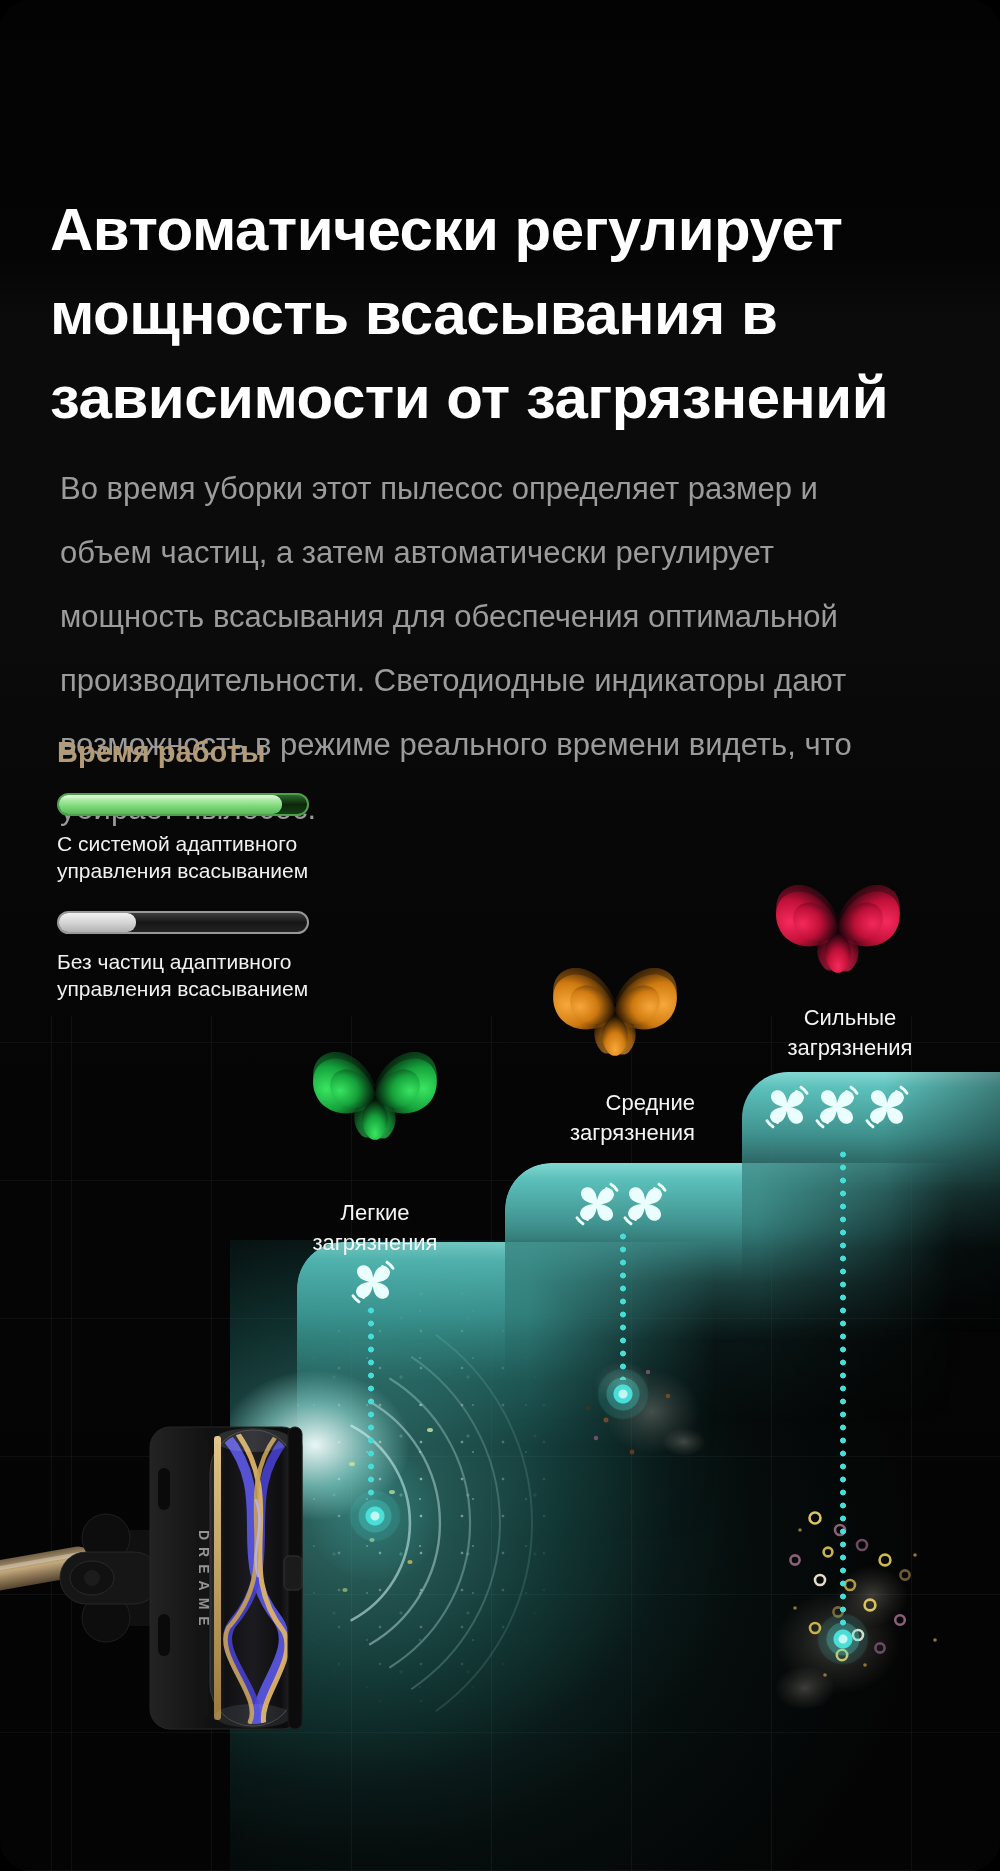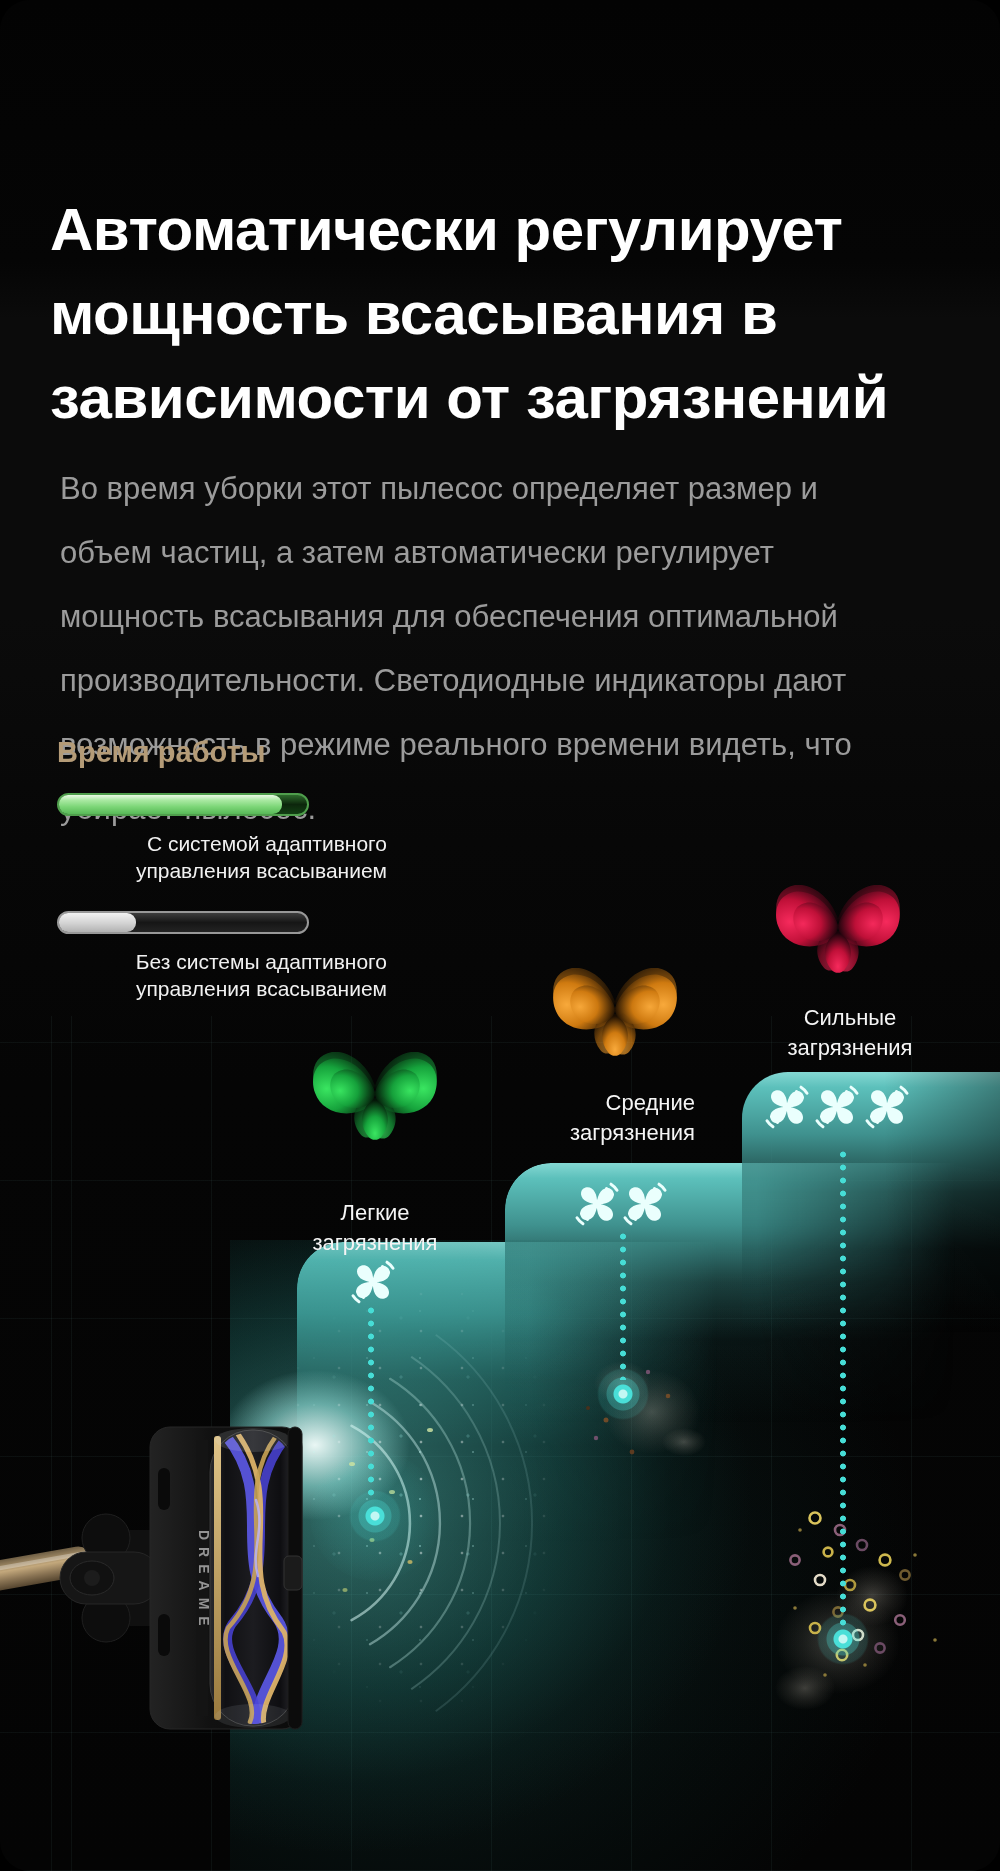--- a/index.html
+++ b/index.html
@@ -11,21 +11,21 @@
     font-size:60px;line-height:84px;font-weight:700;letter-spacing:-0.5px;}
   .desc{position:absolute;left:60px;top:426px;width:845px;color:#9b9b9b;
     font-size:31px;line-height:64px;font-weight:400;}
   .rt-heading{position:absolute;left:57px;top:736px;color:#b49b77;font-size:29px;font-weight:700;}
   .bar{position:absolute;left:57px;width:252px;height:23px;border-radius:12px;box-sizing:border-box;border:2px solid;}
   .bar .fill{height:100%;border-radius:9px;}
   .bar-green{top:793px;border-color:#4f9e4c;background:linear-gradient(180deg,#2e6b2c,#0c260c 50%,#123f13);}
   .bar-green .fill{background:linear-gradient(180deg,#eafae6 0%,#a9e9a2 28%,#7cd677 62%,#58b958 100%);}
   .bar-gray{top:911px;border-color:#989898;background:linear-gradient(180deg,#3d3d3d,#161616 50%,#232323);}
   .bar-gray .fill{background:linear-gradient(180deg,#f2f2f2 0%,#d2d2d2 55%,#b2b2b2 100%);}
-  .bar-label{position:absolute;left:57px;width:330px;color:#f1f1f1;font-size:21px;line-height:27px;text-align:right;}
+  .bar-label{position:absolute;left:57px;width:330px;color:#f1f1f1;font-size:21px;line-height:27px;}
   .bl-1{top:830px;} .bl-2{top:948px;}
   .dirt-label{position:absolute;width:160px;text-align:center;color:#f5f5f5;font-size:22px;line-height:30px;}
   
   .grid{position:absolute;left:0;top:1016px;width:1000px;height:855px;pointer-events:none;
     background-image:
       repeating-linear-gradient(90deg, rgba(150,230,224,0.055) 0 1px, transparent 1px 140px),
       repeating-linear-gradient(0deg, rgba(150,230,224,0.05) 0 1px, transparent 1px 138px);
     background-position:71px 0,0 0;}
   
   .step{position:absolute;border-top-left-radius:46px;
@@ -82,21 +82,21 @@
   <p class="desc">Во время уборки этот пылесос определяет размер и объем частиц, а затем автоматически регулирует мощность всасывания для обеспечения оптимальной производительности. Светодиодные индикаторы дают возможность в режиме реального времени видеть, что убирает пылесос.</p>
 
   <div class="rt-heading">Время работы</div>
   <div class="bar bar-green">
     <div class="fill" style="width: 90%;"></div>
   </div>
   <div class="bar-label bl-1">С системой адаптивного управления всасыванием</div>
   <div class="bar bar-gray">
     <div class="fill" style="width: 31%;"></div>
   </div>
-  <div class="bar-label bl-2">Без системы адаптивного управления всасыванием</div>
+  <div class="bar-label bl-2">Без частиц адаптивного управления всасыванием</div>
 
   <div class="grid"></div>
 
   <div class="step step-1"></div>
   <div class="step step-2"></div>
   <div class="step step-3"></div>
 
   <div class="beam"></div>
   <div class="sparkles"></div>
 

